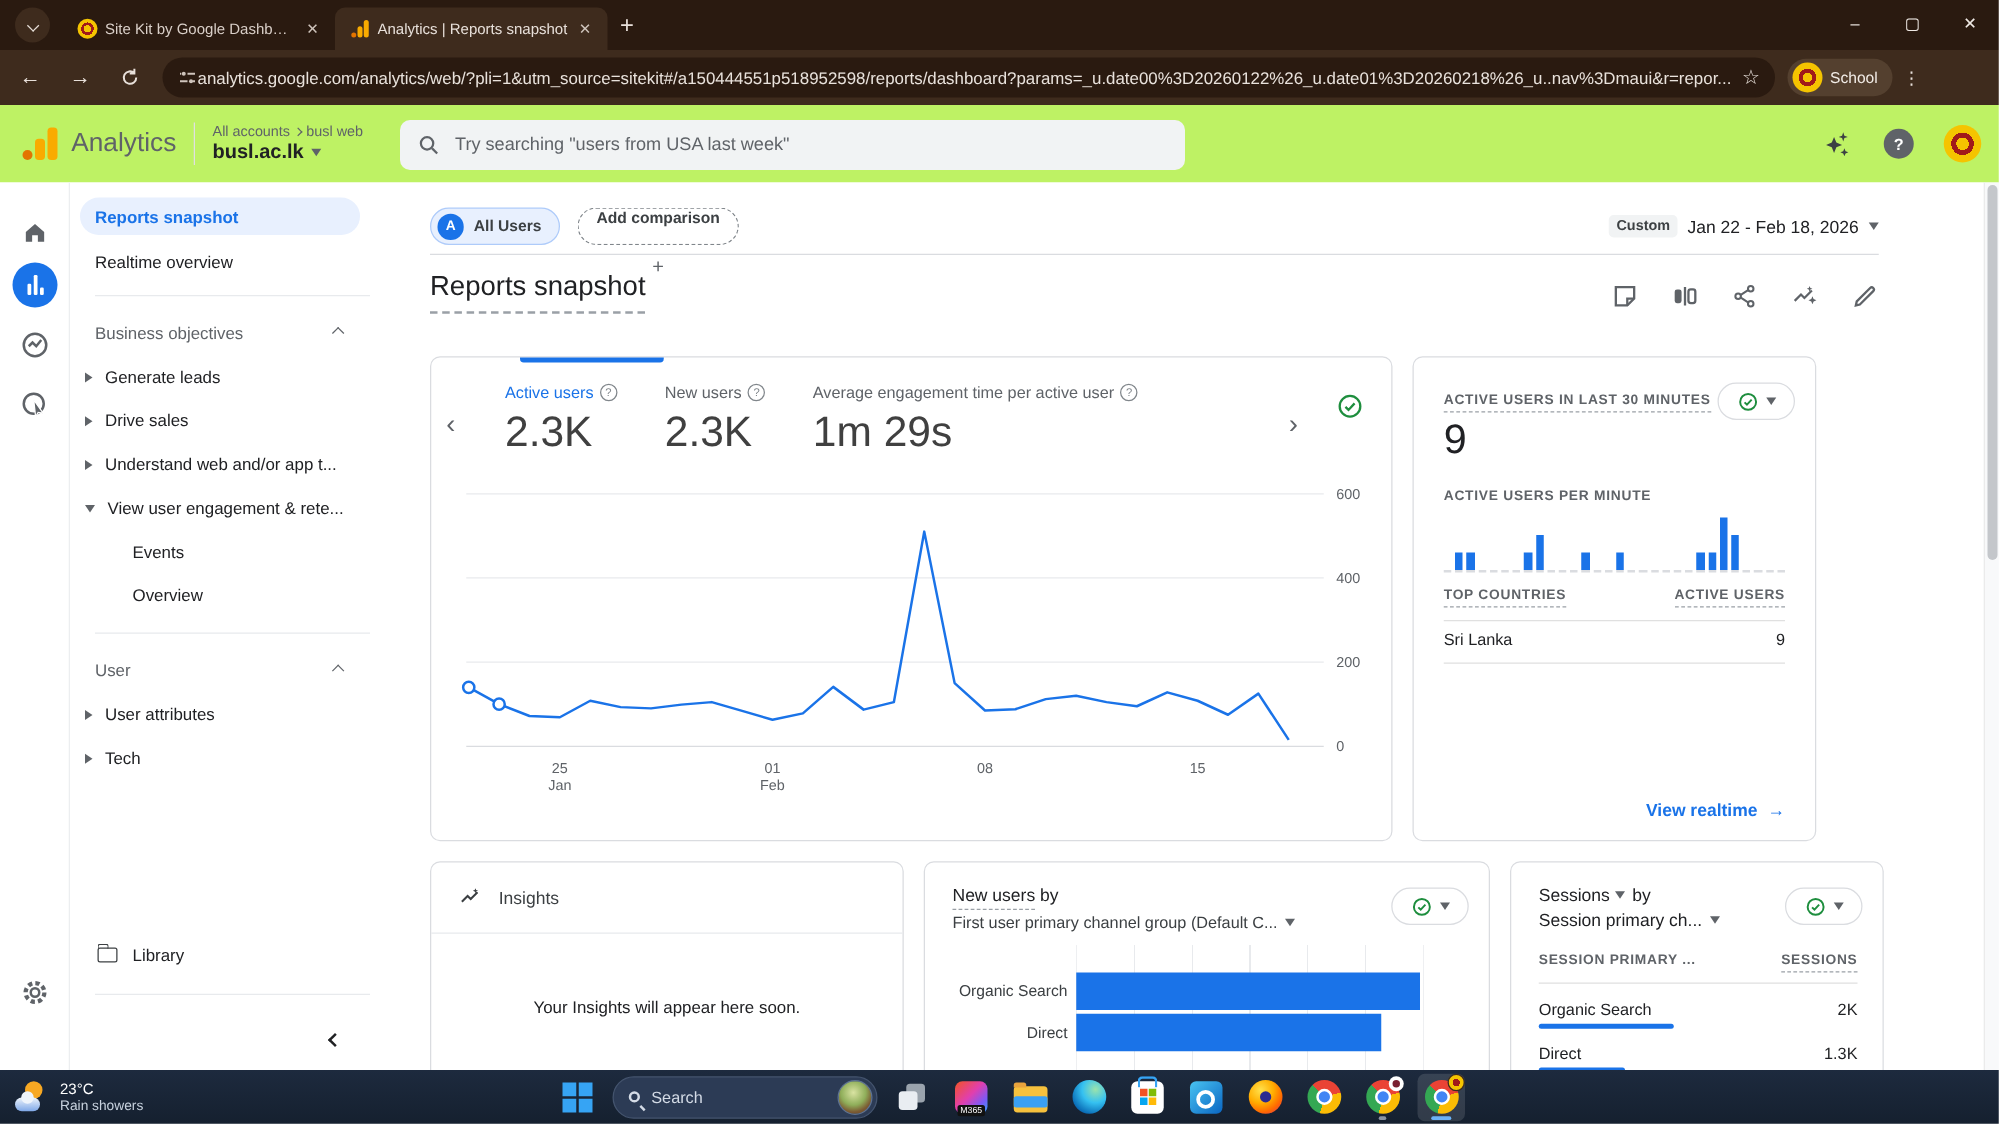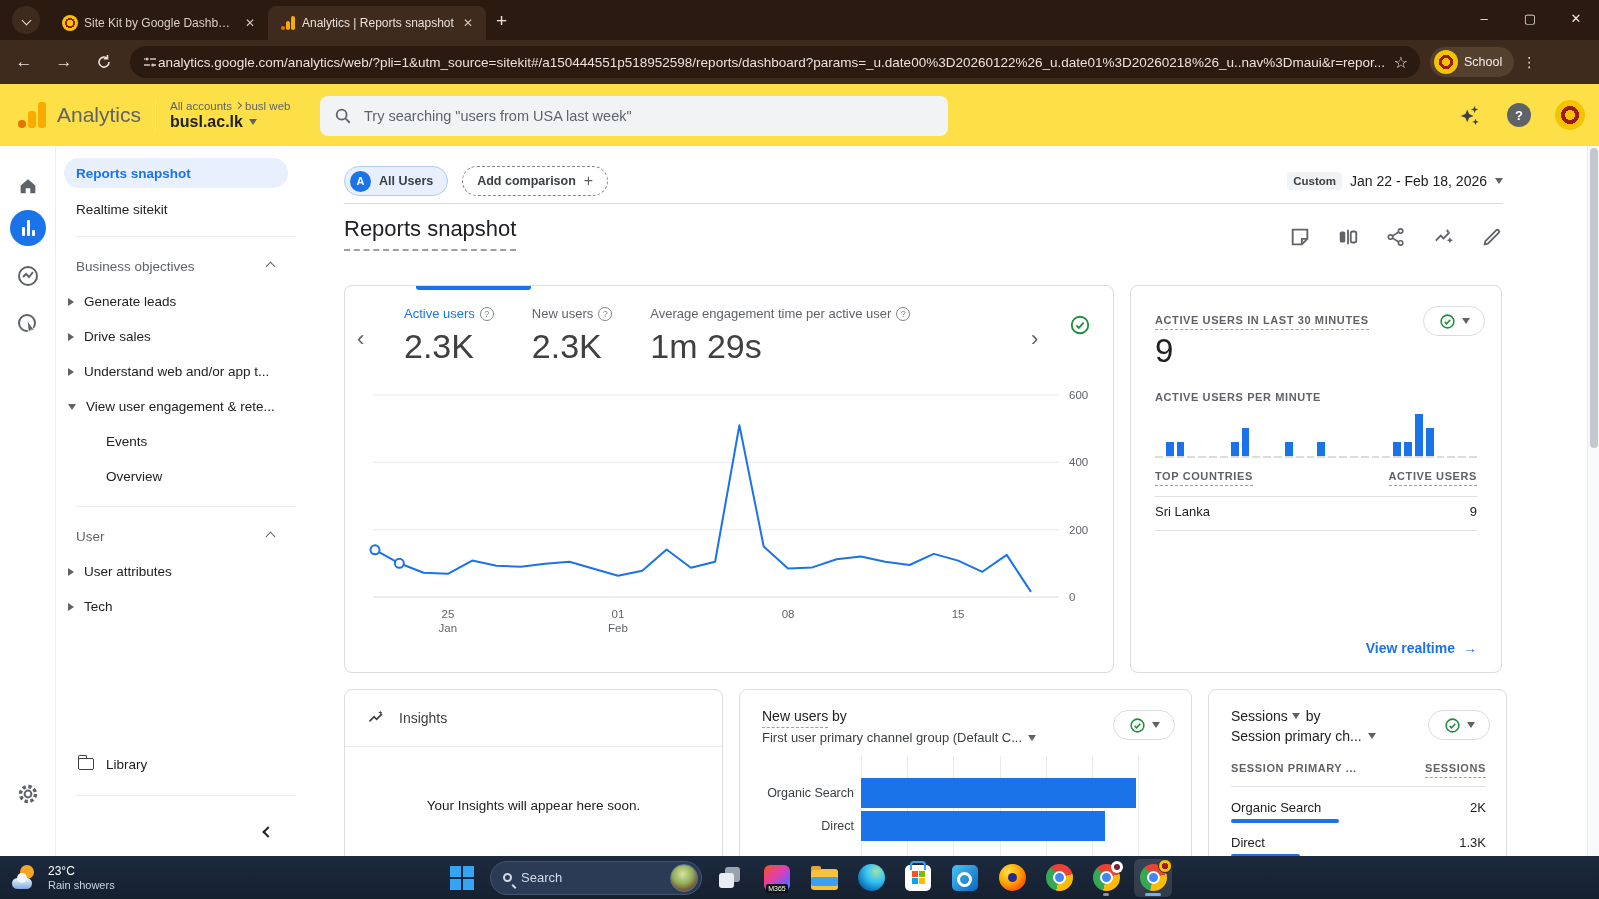--- a/index.html
+++ b/index.html
@@ -25,21 +25,21 @@
 
   #toolbar { position:absolute; top:40px; left:0; width:1599px; height:44px; background:#3e2b1d; display:flex; align-items:center; }
   .nav-btn { width:32px; height:32px; border-radius:50%; display:flex; align-items:center; justify-content:center; color:#e8e0da; font-size:17px; margin-left:8px; }
   #omnibox { height:32px; background:#2a1a10; border-radius:16px; margin-left:10px; width:1290px; display:flex; align-items:center; padding:0 12px; color:#e9e2dc; font-size:13.5px; }
   #omnibox .url { flex:1; white-space:nowrap; overflow:hidden; }
   #profile-chip { height:30px; border-radius:15px; background:#54402f; display:flex; align-items:center; padding:0 12px 0 4px; margin-left:10px; color:#f3ede8; font-size:12.5px; gap:6px; }
   .profile-ava { width:24px; height:24px; border-radius:50%; background:radial-gradient(circle, #f5c400 0 4px, #a11a1a 4px 7px, #f5c400 7px 12px); }
   .kebab { color:#e8e0da; font-size:14px; letter-spacing:0; margin:0 14px 0 8px; }
 
   
-  #ga-header { position:absolute; top:84px; left:0; width:1599px; height:62px; background:#fde047; display:flex; align-items:center; }
+  #ga-header { position:absolute; top:84px; left:0; width:1599px; height:62px; background:#bef264; display:flex; align-items:center; }
   .ga-logo { width:30px; height:26px; position:relative; margin-left:18px; }
   .ga-logo i { position:absolute; bottom:0; border-radius:3px; background:#f9ab00; }
   .ga-logo .d { left:0; width:8px; height:8px; background:#e37400; border-radius:50%; }
   .ga-logo .m { left:10px; width:8px; height:17px; }
   .ga-logo .t { left:20px; width:8px; height:26px; }
   .ga-name { font-size:21px; color:#5f6368; margin-left:9px; }
   .hd-div { width:1px; height:34px; background:#e0e0e0; margin:0 14px; }
   .crumb { font-size:11.5px; color:#5f6368; display:flex; align-items:center; gap:4px; }
   .prop { font-size:16px; color:#202124; font-weight:bold; display:flex; align-items:center; gap:6px; margin-top:1px; }
   #ga-search { position:absolute; left:320px; top:12px; width:628px; height:40px; background:#f1f3f4; border-radius:8px; display:flex; align-items:center; padding:0 14px; gap:12px; }
@@ -76,34 +76,34 @@
   .nav-library { height:38px; display:flex; align-items:center; gap:12px; padding-left:22px; }
   .folder-ic { width:16px; height:12px; border:1.8px solid #3c4043; border-radius:2px; position:relative; }
   .folder-ic::before { content:""; position:absolute; top:-4px; left:-1px; width:7px; height:3px; border:1.8px solid #3c4043; border-bottom:none; border-radius:2px 2px 0 0; }
   .nav-collapse { height:48px; display:flex; align-items:center; justify-content:flex-end; padding-right:24px; }
 
   
   #main { position:absolute; top:146px; left:296px; width:1291px; height:710px; background:#fff; overflow:hidden; }
   #cmp-row { position:absolute; top:20px; left:48px; right:84px; display:flex; align-items:center; }
   .chip-allusers { height:30px; border-radius:16px; background:#e8f0fe; border:1px solid #aecbfa; display:flex; align-items:center; gap:8px; padding:0 14px 0 5px; font-size:12.5px; color:#3c4043; font-weight:bold; }
   .chip-a { width:21px; height:21px; border-radius:50%; background:#1a73e8; color:#fff; font-size:11px; display:flex; align-items:center; justify-content:center; font-weight:bold; }
-  .chip-add { height:30px; border-radius:16px; border:1px dashed #80868b; display:flex; align-items:center; gap:8px; padding:0 14px; font-size:12.5px; color:#3c4043; font-weight:bold; margin-left:14px; }
+  .chip-add { height:30px; border-radius:16px; border:1px dashed #80868b; display:flex; align-items:center; gap:24px; padding:0 14px; font-size:12.5px; color:#3c4043; font-weight:bold; margin-left:14px;flex-direction:column; }
   .chip-add .plus { font-size:16px; font-weight:normal; color:#5f6368; }
   .date-ctl { margin-left:auto; display:flex; align-items:center; gap:8px;text-align:right; }
   .custom-chip { background:#f1f3f4; border-radius:4px; font-size:11.5px; font-weight:bold; color:#3c4043; padding:3px 6px; }
   .date-text { font-size:14px; color:#202124; }
   #hr1 { position:absolute; top:57px; left:48px; right:84px; height:1px; background:#dadce0; }
   #title-row { position:absolute; top:70px; left:48px; right:84px; display:flex; align-items:flex-start; }
   #report-title { font-size:22px; color:#202124; border-bottom:2px dashed #9aa0a6; padding-bottom:7px; }
   .tool-icons { margin-left:auto; display:flex; gap:26px; margin-top:10px; }
   .tool-icons svg { display:block; }
 
   .card { position:absolute; background:#fff; border:1px solid #dadce0; border-radius:8px; }
   #card-trend  { left:48px;  top:139px; width:770px; height:388px; }
-  #card-rt     { left:834px; top:139px; width:372px; height:388px; }
+  #card-rt     { left:834px; top:139px; width:323px; height:388px; }
   #card-ins    { left:48px;  top:543px; width:379px; height:260px; }
   #card-nu     { left:443px; top:543px; width:453px; height:260px; }
   #card-se     { left:912px; top:543px; width:299px; height:260px; }
 
   .tab-indicator { position:absolute; top:0; left:71px; width:115px; height:4px; background:#1a73e8; border-radius:0 0 3px 3px; }
   #metrics-row { position:absolute; top:20px; left:59px; display:flex; gap:38px; }
   .metric .mlabel { font-size:13px; color:#5f6368; display:flex; align-items:center; gap:5px; }
   .metric.active .mlabel { color:#1a73e8; }
   .metric .mvalue { font-size:34px; color:#404040; margin-top:6px; }
   .qmark { width:14px; height:14px; border:1px solid #80868b; border-radius:50%; color:#80868b; font-size:9px; display:inline-flex; align-items:center; justify-content:center; }
@@ -339,21 +339,21 @@
       </svg>
   </div>
 </div>
 
 <div id="nav">
   <div id="nav-items">
       <div class="nav-link active">
         <span>Reports snapshot</span>
       </div>
       <div class="nav-link">
-        <span>Realtime sitekit</span>
+        <span>Realtime overview</span>
       </div>
       <div class="nav-divider"></div>
       <div class="nav-section">
         <span>Business objectives</span>
         <span class="chev up"></span>
       </div>
       <div class="nav-exp">
         <span class="tri-r"></span>
         <span>Generate leads</span>
       </div>

